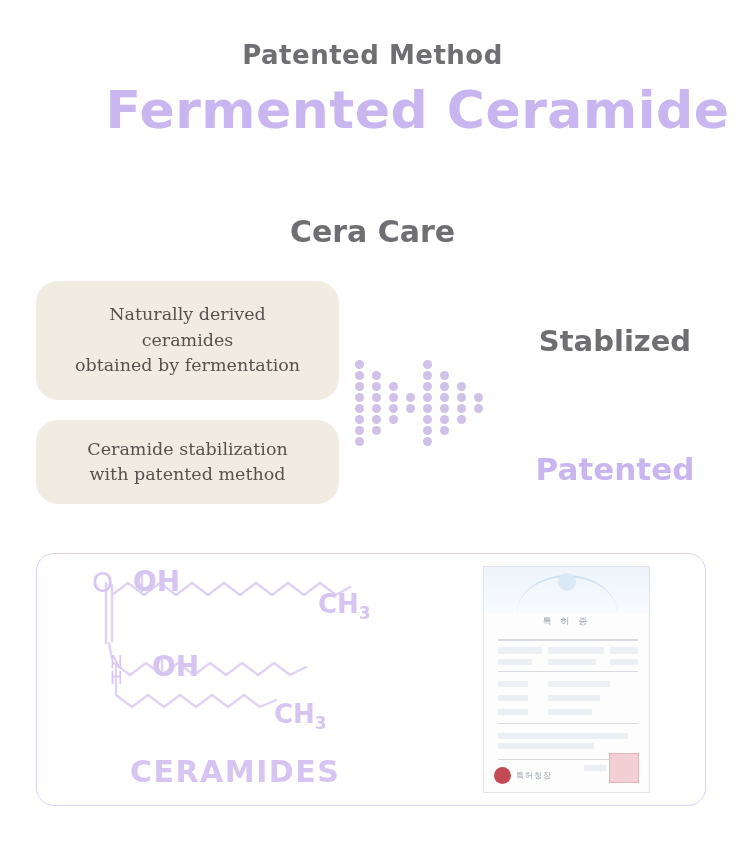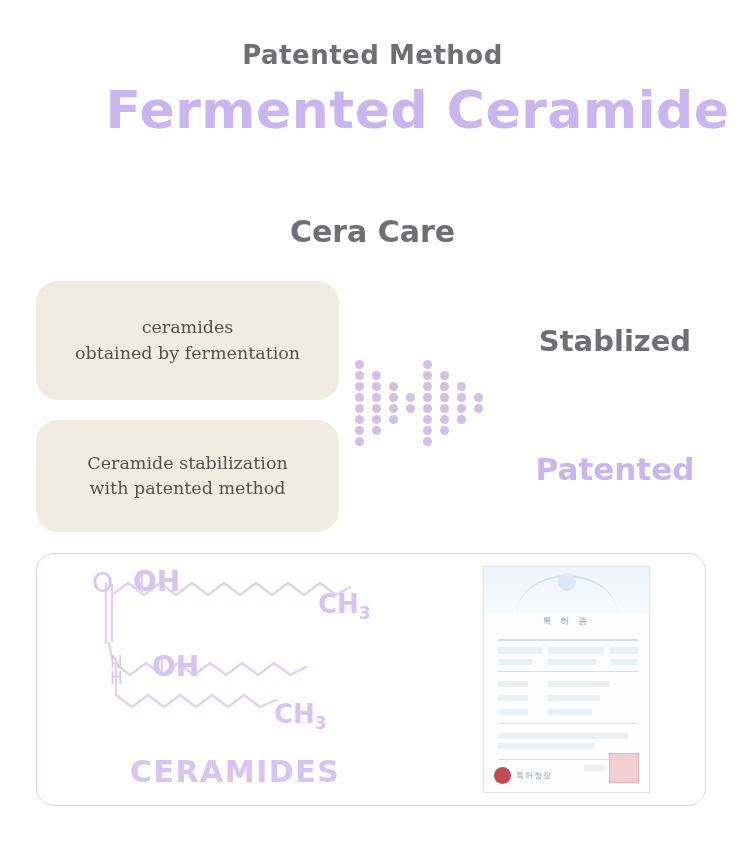--- a/index.html
+++ b/index.html
@@ -79,21 +79,21 @@
   #card-1 {
     left: 36px;
     top: 281px;
     width: 303px;
     height: 119px;
   }
   #card-2 {
     left: 36px;
     top: 420px;
     width: 303px;
-    height: 112px;
+    height: 84px;
   }
   .card-line { display: block; }
 
   
   .dots {
     position: absolute;
     left: 355px;
     top: 360px;
     width: 145px;
     height: 85px;
@@ -250,20 +250,21 @@
 <body>
 
 <div class="page">
 
   <div class="title-small">Patented Method</div>
   <div class="title-big">Fermented Ceramide</div>
   <div class="subtitle">Cera Care</div>
 
   <div class="card" id="card-1">
     <div>
+      <span class="card-line">Naturally derived</span>
       <span class="card-line">ceramides</span>
       <span class="card-line">obtained by fermentation</span>
     </div>
   </div>
 
   <div class="card" id="card-2">
     <div>
       <span class="card-line">Ceramide stabilization</span>
       <span class="card-line">with patented method</span>
     </div>

